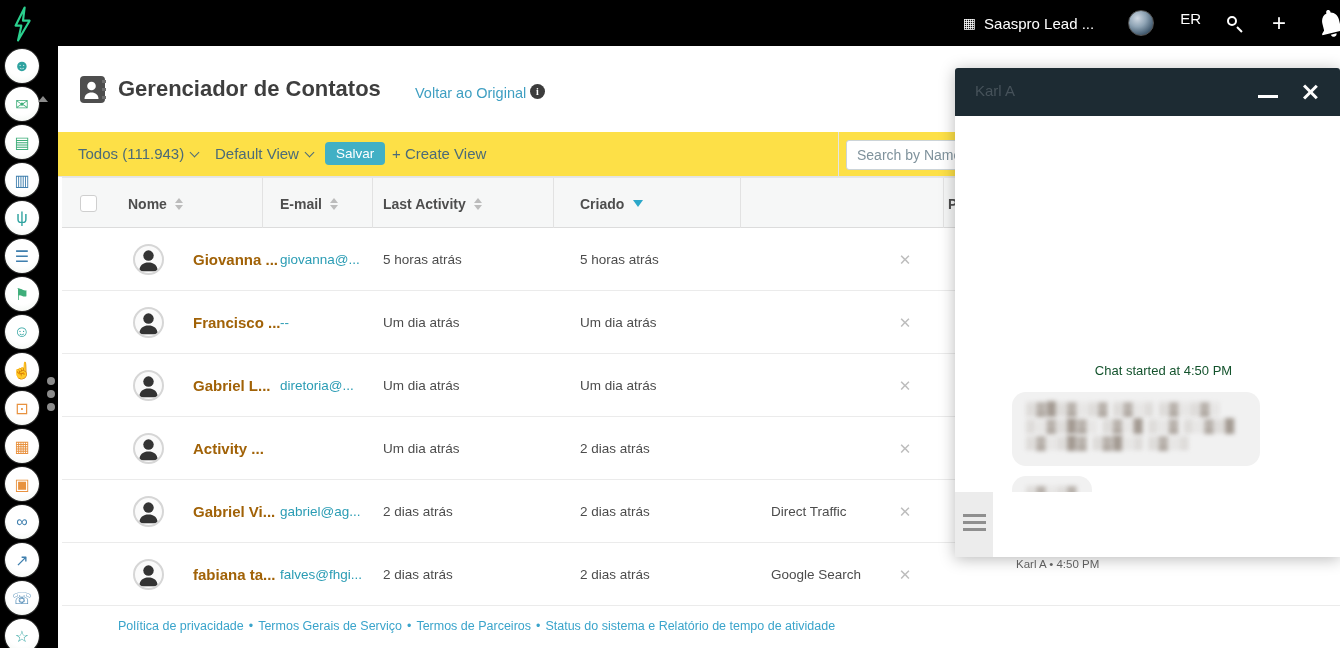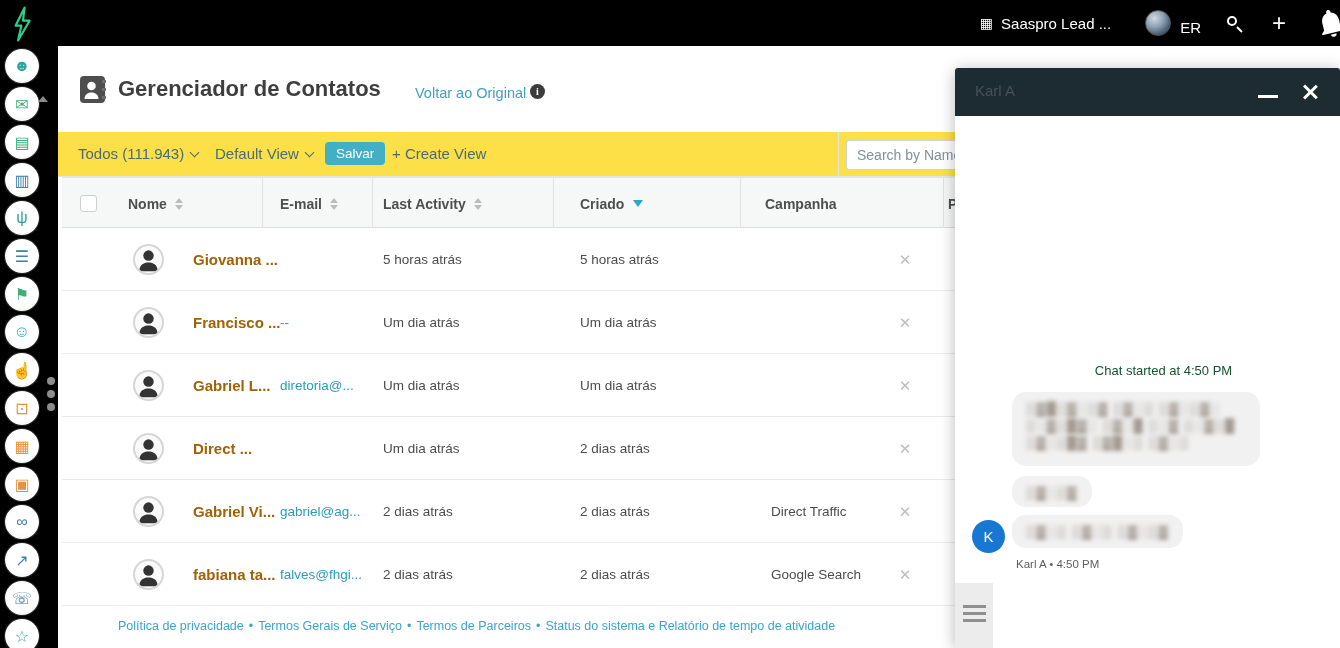--- a/index.html
+++ b/index.html
@@ -5,21 +5,21 @@
   * { margin:0; padding:0; box-sizing:border-box; }
   html,body { width:1340px; height:648px; font-family:"Liberation Sans", sans-serif; background:#fff; overflow:hidden; }
   .app { position:relative; width:1340px; height:648px; background:#fff; overflow:hidden; }
 
   
   .topbar { position:absolute; left:0; top:0; width:1340px; height:46px; background:#000; z-index:40; overflow:hidden; }
   .logo { position:absolute; left:8px; top:5px; width:30px; height:38px; cursor:pointer; }
   .tb-right { position:absolute; right:0; top:0; height:46px; display:flex; align-items:center; }
   .tb-app { display:flex; align-items:center; gap:8px; color:#fff; font-size:15px; cursor:pointer; margin-right:34px; }
   .bld { color:#fff; font-size:14px; line-height:1; }
-  .tb-user { display:flex; align-items:flex-end; gap:9px; color:#fff; font-size:15px; cursor:pointer; margin-right:26px; }
+  .tb-user { display:flex; align-items:flex-start; gap:26px; color:#fff; font-size:15px; cursor:pointer; margin-right:26px; }
   .avatar-er { width:26px; height:26px; border-radius:50%; background:radial-gradient(circle at 35% 30%, #cfd8e2 0%, #8fa4b5 38%, #41596e 75%, #22303d 100%); border:1px solid #555; }
   .tb-search { position:relative; width:15px; height:15px; margin-right:30px; cursor:pointer; }
   .tb-search .lens { position:absolute; left:0; top:0; width:10px; height:10px; border:2px solid #fff; border-radius:50%; }
   .tb-search .tail { position:absolute; left:10px; top:10px; width:7px; height:2px; background:#fff; transform:rotate(45deg); transform-origin:left center; }
   .tb-plus { color:#fff; font-size:24px; font-weight:300; margin-right:28px; cursor:pointer; line-height:1; }
   .tb-bell { width:34px; height:40px; margin-right:-8px; transform:rotate(-14deg); cursor:pointer; }
 
   
   .sidebar { position:absolute; left:0; top:46px; width:58px; height:602px; background:#000; z-index:30; }
   .side-icon { position:absolute; left:5px; width:34px; height:34px; border-radius:50%;
@@ -63,21 +63,21 @@
   .c-name { left:131px; font-size:15px; font-weight:bold; color:#a16207; }
   .c-email { left:218px; color:#2a9cb4; }
   .c-last { left:321px; } .c-created { left:518px; } .c-camp { left:709px; }
   .c-x { left:833px; width:20px; justify-content:center; color:#bdbdbd; font-size:15px; }
 
   .footer { position:absolute; left:118px; top:619px; font-size:12.5px; color:#3aa4cb; white-space:nowrap; }
   .footer a { color:#3aa4cb; text-decoration:none; cursor:pointer; }
   .footer .dot { margin:0 5px; }
 
   
-  .chat { position:absolute; left:955px; top:68px; width:385px; height:580px; background:#fff; z-index:50;
+  .chat { position:absolute; left:955px; top:68px; width:385px; height:489px; background:#fff; z-index:50;
     box-shadow:0 2px 16px rgba(0,0,0,.28); border-radius:3px 3px 0 0; }
   .chat-head { position:absolute; left:0; top:0; width:100%; height:48px; background:#1d2b33; border-radius:3px 3px 0 0; }
   .chat-title { position:absolute; left:20px; top:14px; font-size:15px; color:#46525a; }
   .chat-min { position:absolute; right:62px; top:27px; width:20px; height:3px; background:#fff; cursor:pointer; }
   .chat-close { position:absolute; right:20px; top:14px; width:20px; height:20px; cursor:pointer; }
   .chat-close::before, .chat-close::after { content:""; position:absolute; left:9px; top:1px; width:2.5px; height:18px; background:#fff; }
   .chat-close::before { transform:rotate(45deg); } .chat-close::after { transform:rotate(-45deg); }
 
   .chat-started { position:absolute; left:16px; top:295px; width:100%; text-align:center; font-size:13px; color:#14532d; }
   .bubble { position:absolute; background:#f1f1f1; border-radius:14px; padding:8px 14px; font-size:13px; line-height:17px; }
@@ -233,39 +233,37 @@
         <span>Last Activity</span>
           <span class="sort">
             <i class="up"></i>
             <i class="down"></i>
           </span>
       </div>
       <div class="th" style="left:518px">
         <span>Criado</span>
           <span class="sort-active"></span>
       </div>
-      <div class="th" style="left:703px">
-          <span>Campanha</span>
-        </div>
       <div class="th" style="left:886px">
           <span>P</span>
         </div>
       <div class="col-line" style="left:200px"></div>
       <div class="col-line" style="left:310px"></div>
       <div class="col-line" style="left:491px"></div>
       <div class="col-line" style="left:678px"></div>
       <div class="col-line" style="left:881px"></div>
     </div>
 
     <div class="trow">
       <span class="avatar-row"><svg viewBox="0 0 31 31">
             <circle cx="15.5" cy="11" r="6" fill="#333"></circle>
             <path d="M5 29 c0-7 4.7-10 10.5-10 s10.5 3 10.5 10 Z" fill="#333"></path>
           </svg></span>
       <div class="cell c-name">Giovanna ...</div>
+      <div class="cell c-email">giovanna@...</div>
       <div class="cell c-last">5 horas atrás</div>
       <div class="cell c-created">5 horas atrás</div>
       <div class="cell c-camp"></div>
       <div class="cell c-x">✕</div>
     </div>
 
     <div class="trow">
       <span class="avatar-row"><svg viewBox="0 0 31 31">
             <circle cx="15.5" cy="11" r="6" fill="#333"></circle>
             <path d="M5 29 c0-7 4.7-10 10.5-10 s10.5 3 10.5 10 Z" fill="#333"></path>
@@ -289,21 +287,21 @@
       <div class="cell c-created">Um dia atrás</div>
       <div class="cell c-camp"></div>
       <div class="cell c-x">✕</div>
     </div>
 
     <div class="trow">
       <span class="avatar-row"><svg viewBox="0 0 31 31">
             <circle cx="15.5" cy="11" r="6" fill="#333"></circle>
             <path d="M5 29 c0-7 4.7-10 10.5-10 s10.5 3 10.5 10 Z" fill="#333"></path>
           </svg></span>
-      <div class="cell c-name">Direct ...</div>
+      <div class="cell c-name">Activity ...</div>
       <div class="cell c-last">Um dia atrás</div>
       <div class="cell c-created">2 dias atrás</div>
       <div class="cell c-camp"></div>
       <div class="cell c-x">✕</div>
     </div>
 
     <div class="trow">
       <span class="avatar-row"><svg viewBox="0 0 31 31">
             <circle cx="15.5" cy="11" r="6" fill="#333"></circle>
             <path d="M5 29 c0-7 4.7-10 10.5-10 s10.5 3 10.5 10 Z" fill="#333"></path>

